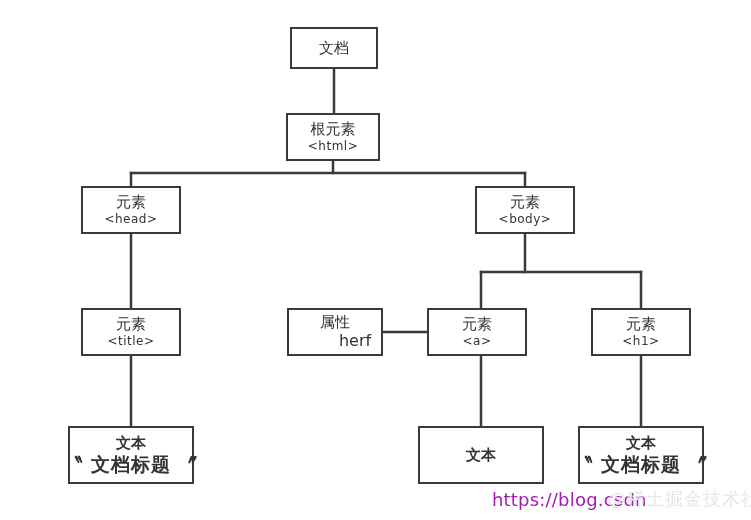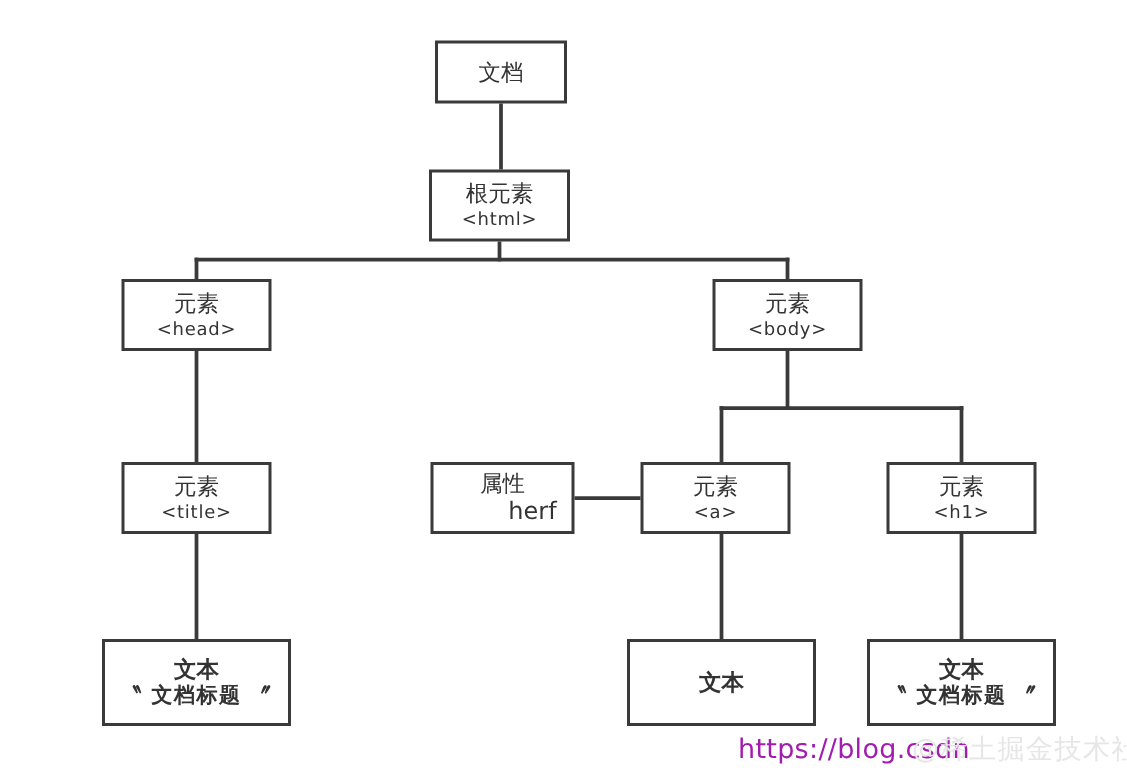--- a/index.html
+++ b/index.html
@@ -49,21 +49,21 @@
   .node .line1 { font-size: 15px; }
   .node .line2 { font-size: 15px; }
   .node.tag .line2 {
     font-size: 12px;
     letter-spacing: 0.5px;
   }
   .node.leaf {
     font-weight: bold;
   }
   .node.leaf .line1 { font-size: 15px; }
-  .node.leaf .line2 { font-size: 14px; letter-spacing: 1px; }
+  .node.leaf .line2 { font-size: 19px; letter-spacing: 1px; }
   .node.attr .line2 { font-size: 16px; margin-left: 40px; }
 
   
   .watermark {
     position: absolute;
     z-index: 3;
     white-space: nowrap;
     user-select: none;
   }
   #wm-url {

